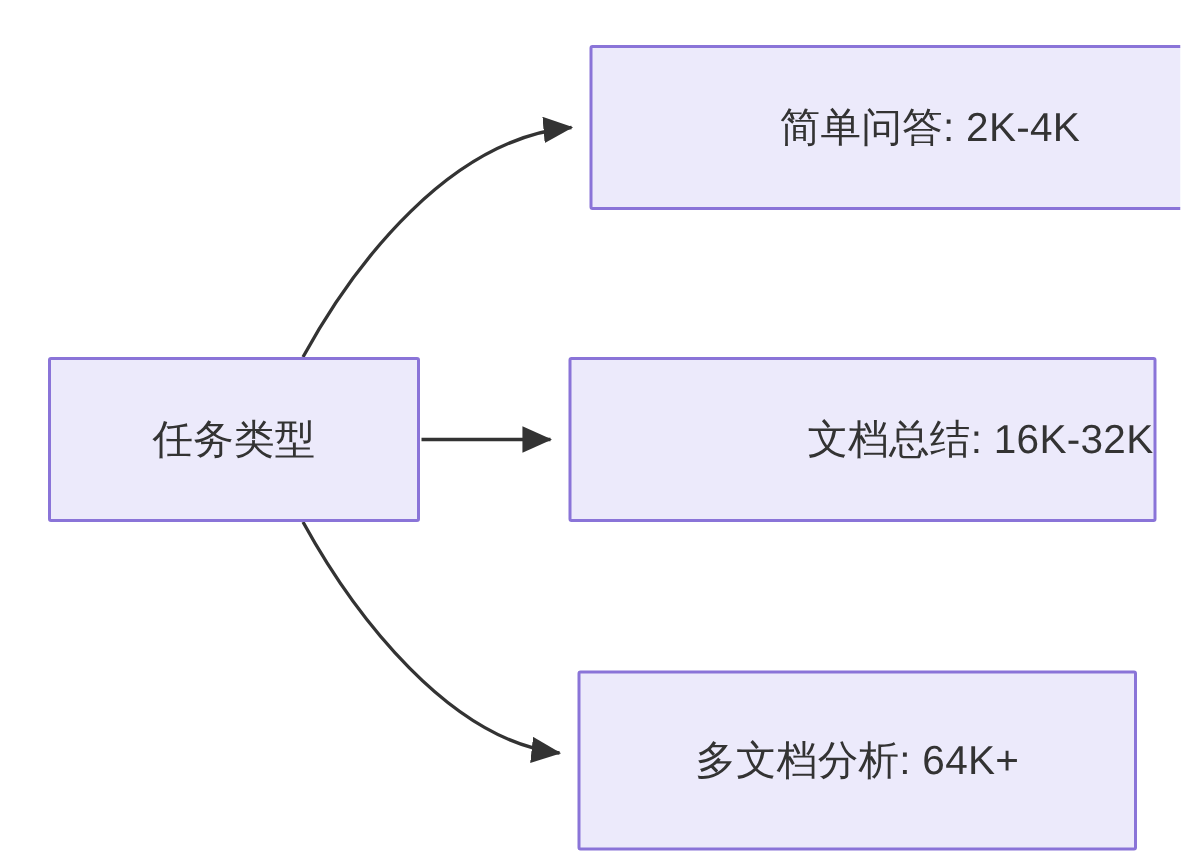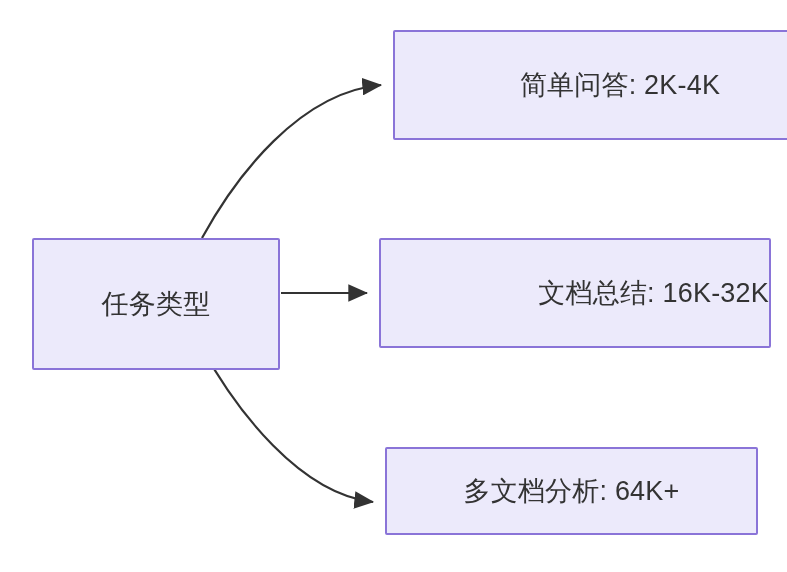--- a/index.html
+++ b/index.html
@@ -41,41 +41,41 @@
     color: #333333;
     font-size: 27px;
     line-height: 1.2;
     letter-spacing: 0.2px;
     white-space: nowrap;
   }
   #node-root {
     left: 32px;
     top: 238px;
     width: 248px;
-    height: 132px;
+    height: 110px;
   }
   #node-simple-qa {
     left: 393px;
     top: 30px;
     width: 434px;
     height: 110px;
     padding-left: 20px;
   }
   #node-doc-summary {
     left: 379px;
     top: 238px;
     width: 392px;
     height: 110px;
     justify-content: flex-end;
   }
   #node-multi-doc {
     left: 385px;
     top: 447px;
     width: 373px;
-    height: 88px;
+    height: 120px;
   }
 </style>
 </head>
 <body>
 
 <div id="diagram-canvas">
 
   <svg id="edge-layer" viewBox="0 0 787 572" width="787" height="572" xmlns="http://www.w3.org/2000/svg">
     <defs>
       <marker id="arrowhead" markerWidth="9" markerHeight="8" refX="8.5" refY="4" orient="auto" markerUnits="strokeWidth">

